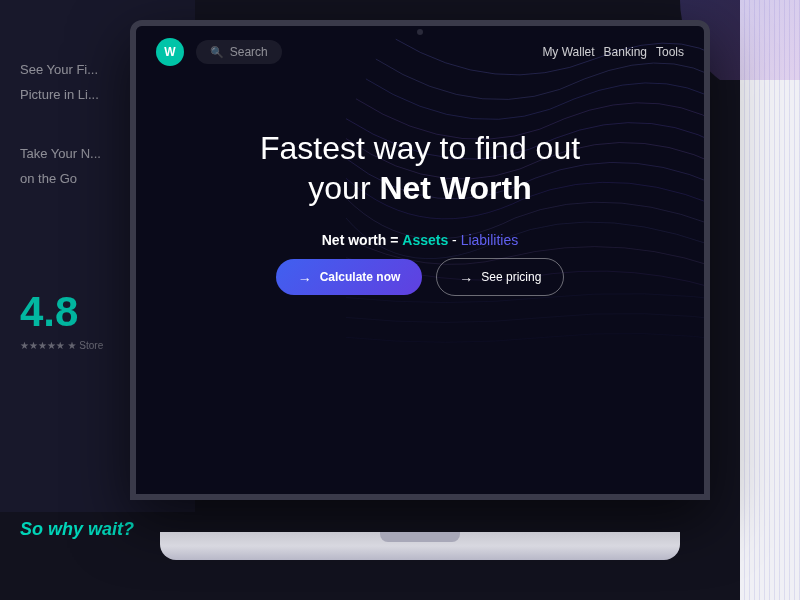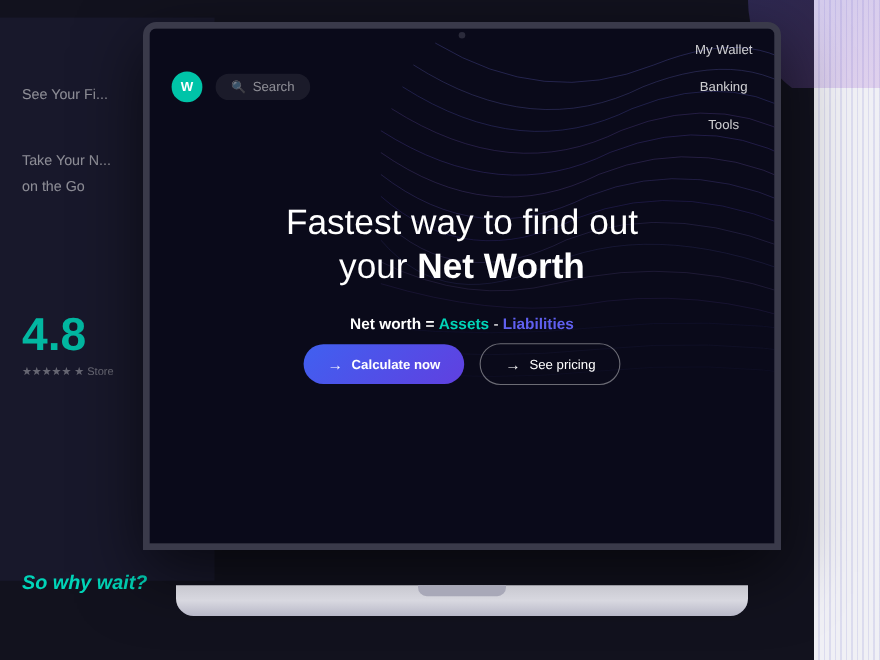--- a/index.html
+++ b/index.html
@@ -16,21 +16,21 @@
     .bg-dark {
       position: absolute;
       inset: 0;
       background: #12121e;
     }
 
     
     .left-sidebar {
       position: absolute;
       left: 0;
-      top: 16px;
+      top: 0;
       width: 195px;
       height: 512px;
       background: #1a1a2e;
       z-index: 1;
       padding: 60px 20px;
       opacity: 0.85;
     }
 
     .sidebar-text-block {
       margin-bottom: 40px;
@@ -183,23 +183,22 @@
     }
 
     .search-text {
       color: rgba(255,255,255,0.5);
       font-size: 12px;
     }
 
     .nav-links {
       margin-left: auto;
       display: flex;
-      gap: 20px;
-      align-items: center;
-      flex-direction: column;
+      gap: 9px;
+      align-items: center;
     }
 
     .nav-link {
       color: rgba(255,255,255,0.8);
       font-size: 12px;
       cursor: pointer;
     }
 
     
     .hero {
@@ -235,21 +234,21 @@
       color: #00d4b8;
       font-weight: 700;
     }
 
     .formula-minus {
       color: white;
     }
 
     .formula-liabilities {
       color: #6060f0;
-      font-weight: 700;
+      font-weight: 400;
     }
 
     .hero-subtitle {
       color: rgba(255,255,255,0.5);
       font-size: 11px;
       margin-bottom: 30px;
     }
 
     .hero-buttons {
       display: flex;
@@ -352,20 +351,21 @@
 
 <div class="bg-dark"></div>
 
 <div class="top-right-deco">
   <div class="top-right-deco-inner"></div>
 </div>
 
 <div class="left-sidebar">
   <div class="sidebar-text-block">
     <div class="title">See Your Fi...</div>
+    <div class="title">Picture in Li...</div>
   </div>
   <div class="sidebar-text-block">
     <div class="title">Take Your N...</div>
     <div class="title">on the Go</div>
   </div>
   <div class="sidebar-rating">
     <div class="rating-number">4.8</div>
     <div class="rating-stars">★★★★★   ★ Store</div>
   </div>
 </div>

